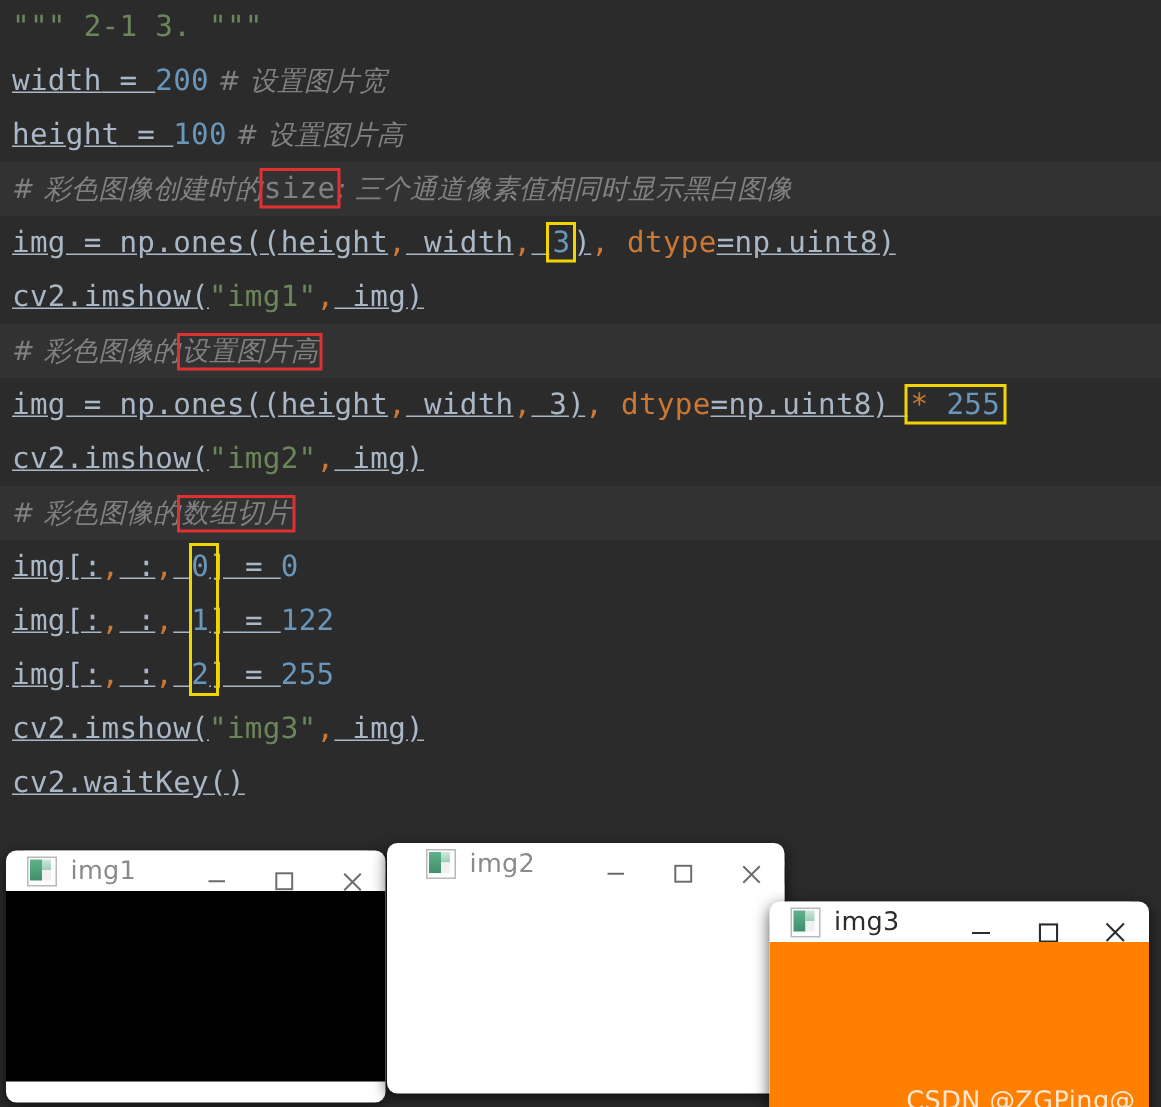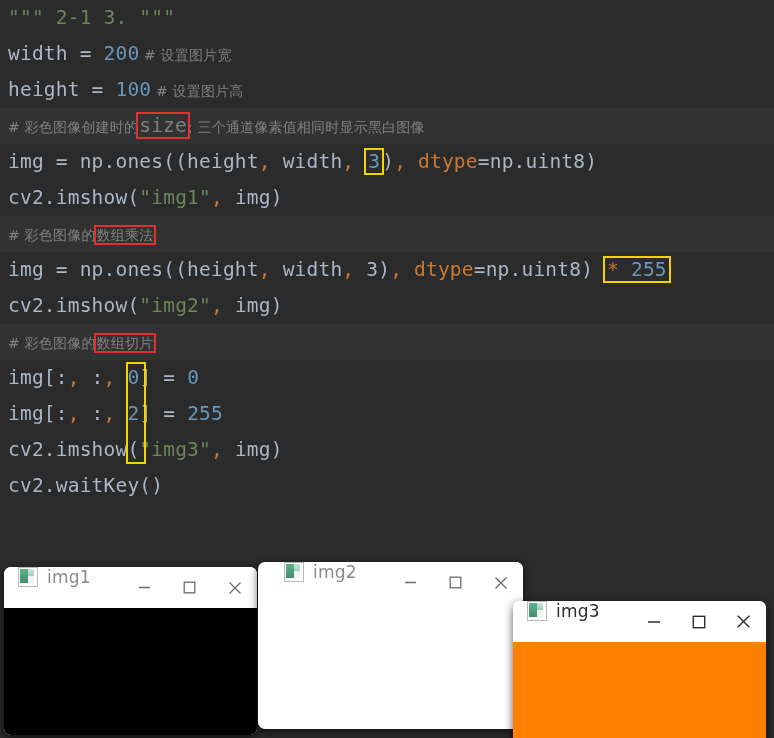--- a/index.html
+++ b/index.html
@@ -36,55 +36,56 @@
     box-sizing: border-box;
   }
   .code-line.hl { background: #323232; }
 
   
   .tok-str    { color: #6a8759; }
   .tok-com    { color: #808080; }
   .tok-num    { color: #6897bb; }
   .tok-kw     { color: #cc7832; }
   .tok-punct  { color: #cc7832; }
-  .tok-plain  { color: #a9b7c6; }
+  .tok-plain  { color: #a9b7c6; text-decoration: underline; }
 
   
   .box-red {
     outline: 2px solid #e03030;
     outline-offset: 0px;
     padding: 0 1px;
   }
   .box-yellow {
     outline: 2px solid #f2d500;
     padding: 0 2px;
   }
   .box-yellow-tall {
     position: absolute;
     border: 2px solid #f2d500;
     box-sizing: border-box;
     pointer-events: none;
   }
-  .cjk { font-family: "DejaVu Sans", "Liberation Sans", sans-serif; font-size: 14px; }
+  .cjk { font-family: "DejaVu Sans", "Liberation Sans", sans-serif; font-size: 18px; font-style: italic; }
 
   
   .cvwin {
     position: absolute;
     background: #ffffff;
     border-radius: 7px;
     box-shadow: 0 3px 10px rgba(0,0,0,0.65);
     overflow: hidden;
     font-family: "DejaVu Sans", "Liberation Sans", sans-serif;
   }
   .cvwin-title {
-    height: 41px;
+    height: 27px;
     display: flex;
-    align-items: flex-start;
+    align-items: center;
     background: #ffffff;
     position: relative;
+    border-radius: 18px;
   }
   .cv-icon {
     width: 18px; height: 18px;
     margin-left: 14px;
     flex: 0 0 auto;
     border: 1px solid #b9b9b9;
     background: #fdfdfd;
     display: block;
     position: relative;
   }
@@ -145,30 +146,31 @@
     <div class="code-line"><span class="tok-plain">width</span><span class="tok-plain"> = </span><span class="tok-num">200</span><span class="tok-com cjk"> # 设置图片宽</span></div>
 
     <div class="code-line"><span class="tok-plain">height</span><span class="tok-plain"> = </span><span class="tok-num">100</span><span class="tok-com cjk"> # 设置图片高</span></div>
 
     <div class="code-line hl"><span class="tok-com cjk"># 彩色图像创建时的</span><span class="tok-com box-red">size</span><span class="tok-com cjk">; 三个通道像素值相同时显示黑白图像</span></div>
 
     <div class="code-line"><span class="tok-plain">img = np.ones((height</span><span class="tok-punct">,</span><span class="tok-plain"> width</span><span class="tok-punct">,</span><span class="tok-plain"> </span><span class="tok-num box-yellow">3</span><span class="tok-plain">)</span><span class="tok-punct">,</span><span class="tok-kw"> dtype</span><span class="tok-plain">=np.uint8)</span></div>
 
     <div class="code-line"><span class="tok-plain">cv2.imshow(</span><span class="tok-str">"img1"</span><span class="tok-punct">,</span><span class="tok-plain"> img)</span></div>
 
-    <div class="code-line hl"><span class="tok-com cjk"># 彩色图像的</span><span class="tok-com cjk box-red">数组乘法</span></div>
+    <div class="code-line hl"><span class="tok-com cjk"># 彩色图像的</span><span class="tok-com cjk box-red">设置图片高</span></div>
 
     <div class="code-line"><span class="tok-plain">img = np.ones((height</span><span class="tok-punct">,</span><span class="tok-plain"> width</span><span class="tok-punct">,</span><span class="tok-plain"> 3)</span><span class="tok-punct">,</span><span class="tok-kw"> dtype</span><span class="tok-plain">=np.uint8) </span><span class="box-yellow"><span class="tok-kw">* </span><span class="tok-num">255</span></span></div>
 
     <div class="code-line"><span class="tok-plain">cv2.imshow(</span><span class="tok-str">"img2"</span><span class="tok-punct">,</span><span class="tok-plain"> img)</span></div>
 
     <div class="code-line hl"><span class="tok-com cjk"># 彩色图像的</span><span class="tok-com cjk box-red">数组切片</span></div>
 
     <div class="code-line"><span class="tok-plain">img[:</span><span class="tok-punct">,</span><span class="tok-plain"> :</span><span class="tok-punct">,</span><span class="tok-plain"> </span><span class="tok-num">0</span><span class="tok-plain">] = </span><span class="tok-num">0</span></div>
 
+    <div class="code-line"><span class="tok-plain">img[:</span><span class="tok-punct">,</span><span class="tok-plain"> :</span><span class="tok-punct">,</span><span class="tok-plain"> </span><span class="tok-num">1</span><span class="tok-plain">] = </span><span class="tok-num">122</span></div>
 
     <div class="code-line"><span class="tok-plain">img[:</span><span class="tok-punct">,</span><span class="tok-plain"> :</span><span class="tok-punct">,</span><span class="tok-plain"> </span><span class="tok-num">2</span><span class="tok-plain">] = </span><span class="tok-num">255</span></div>
 
     <div class="code-line"><span class="tok-plain">cv2.imshow(</span><span class="tok-str">"img3"</span><span class="tok-punct">,</span><span class="tok-plain"> img)</span></div>
 
     <div class="code-line"><span class="tok-plain">cv2.waitKey()</span></div>
 
 
     <div class="box-yellow-tall" style="left:126px; top:362px; width:20px; height:102px;"></div>
   </div>

